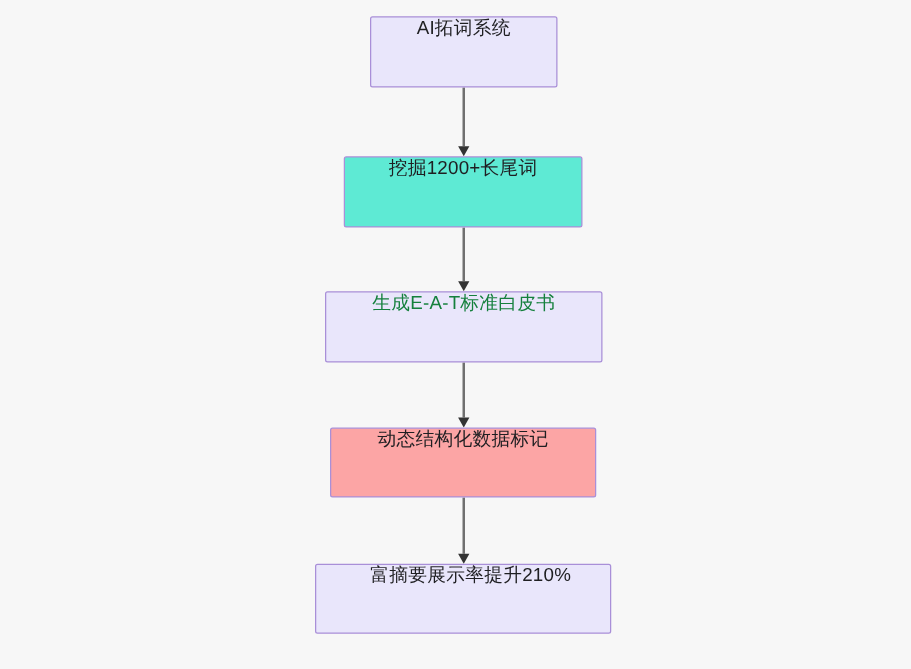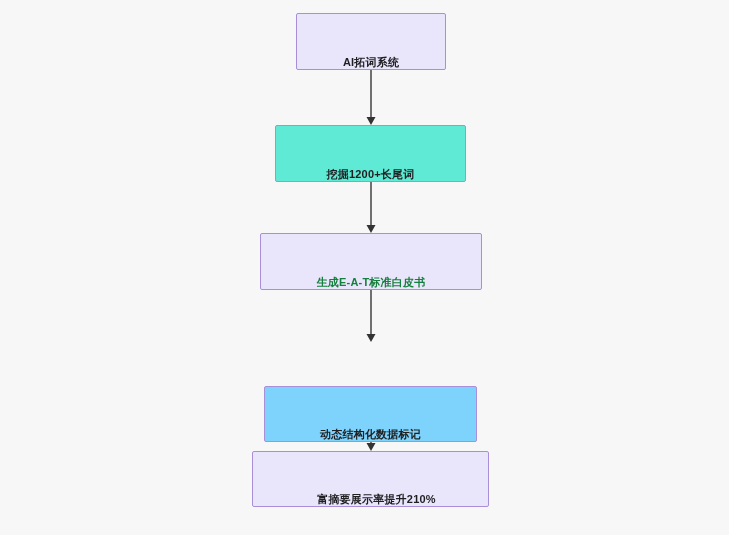--- a/index.html
+++ b/index.html
@@ -20,29 +20,28 @@
     height: 535px;
     background: #f7f7f7;
   }
   .node {
     position: absolute;
     box-sizing: border-box;
     background: #e9e6fb;
     border: 1.8px solid #a98fd8;
     border-radius: 2px;
     display: flex;
-    align-items: flex-end;
+    align-items: flex-start;
     justify-content: center;
     color: #1f1f22;
-    font-size: 11px;
+    font-size: 15px;
     line-height: 1.2;
     letter-spacing: 0.2px;
     white-space: nowrap;
     user-select: none;
-    font-weight: bold;
   }
   .node-label {
     display: block;
     text-align: center;
   }
   .edge {
     position: absolute;
     left: 0;
     top: 0;
     width: 729px;
@@ -83,21 +82,21 @@
   </div>
 
   <div class="node" id="n1" style="left: 275px; top: 125px; width: 191px; height: 57px; background: #5eead4; border-color: rgb(169, 143, 216); color: rgb(31, 31, 34);">
     <span class="node-label">挖掘1200+长尾词</span>
   </div>
 
   <div class="node" id="n2" style="left: 260px; top: 233px; width: 222px; height: 57px; background: rgb(233, 230, 251); border-color: rgb(169, 143, 216); color: #15803d;">
     <span class="node-label">生成E-A-T标准白皮书</span>
   </div>
 
-  <div class="node" id="n3" style="left: 264px; top: 342px; width: 213px; height: 56px; background: #7dd3fc; border-color: rgb(169, 143, 216); color: rgb(31, 31, 34); margin-top: 44px;">
+  <div class="node" id="n3" style="left: 264px; top: 342px; width: 213px; height: 56px; background: #fca5a5; border-color: rgb(169, 143, 216); color: rgb(31, 31, 34);">
     <span class="node-label">动态结构化数据标记</span>
   </div>
 
   <div class="node" id="n4" style="left: 252px; top: 451px; width: 237px; height: 56px; background: rgb(233, 230, 251); border-color: rgb(169, 143, 216); color: rgb(31, 31, 34); padding-left: 12px;">
     <span class="node-label">富摘要展示率提升210%</span>
   </div>
 
 </div>
 
 </body></html>

